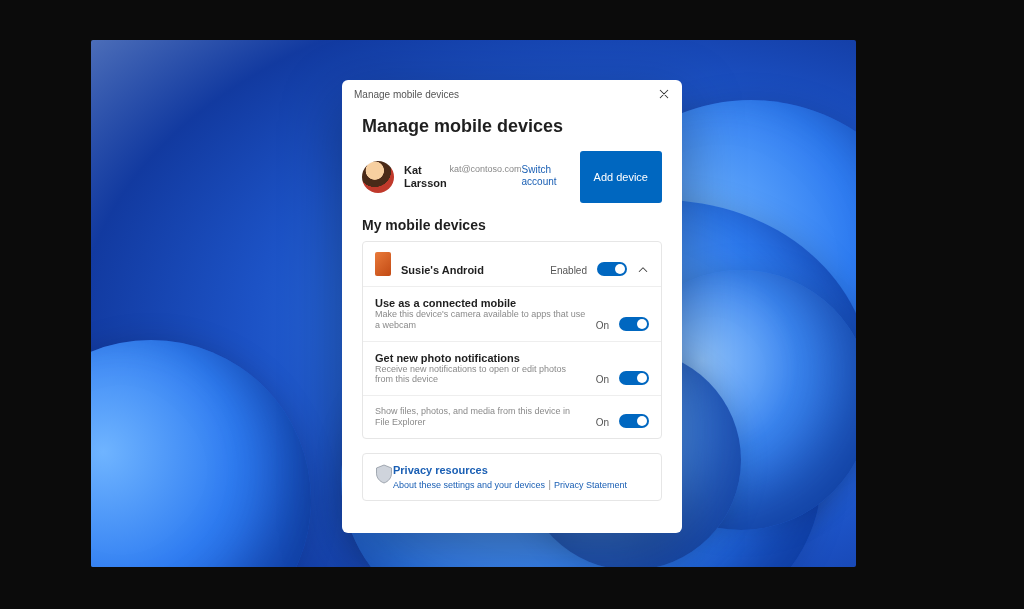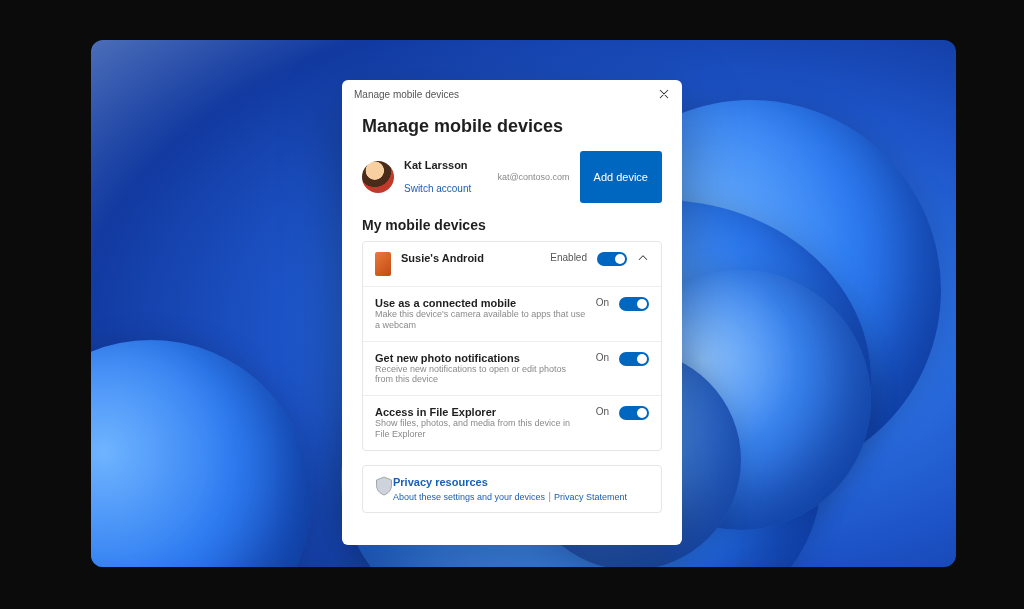--- a/index.html
+++ b/index.html
@@ -6,23 +6,23 @@
   body {
     width: 1024px; height: 609px;
     font-family: "Segoe UI", -apple-system, sans-serif;
     background: #0b0b0b;
     overflow: hidden;
     position: relative;
   }
   .frame {
     position: absolute;
     top: 40px; left: 91px;
-    width: 865px; height: 527px;
+    width: 765px; height: 527px;
     overflow: hidden;
-    border-radius: 12px;
+    border-radius: 2px;
   }
   .wallpaper {
     position: absolute; inset: 0;
     background: radial-gradient(ellipse 130% 120% at 70% 55%,
         #3d8ff5 0%, #2b6fe0 20%, #1c52c5 38%, #123aa0 55%, #b7cde6 100%);
   }
   
   .petal {
     position: absolute; border-radius: 50%;
     background: radial-gradient(circle at 35% 35%, #6fb4ff 0%, #2f7df2 45%, #0f49c9 100%);
@@ -46,34 +46,34 @@
   .close-icon { width: 12px; height: 12px; cursor: pointer; color:#333; }
   .close-icon svg { width: 100%; height: 100%; }
   .body { padding: 8px 20px 18px; }
   .page-title { font-size: 18px; font-weight: 600; margin-bottom: 14px; }
   .user-row { display: flex; align-items: center; gap: 10px; margin-bottom: 14px; }
   .avatar {
     width: 32px; height: 32px; border-radius: 50%;
     background: radial-gradient(circle at 40% 30%, #f7cfa0 0 30%, #4a2a18 32% 55%, #c0392b 56% 100%);
     flex: none;
   }
-  .user-info { display: flex; flex-direction: column; line-height: 1.2; flex: 1; }
+  .user-info { display: flex; line-height: 1.2; flex: 1; }
   .user-name { font-weight: 600; font-size: 11px; }
   .user-email { font-size: 9px; color: #888; text-align: right; }
   .switch-account { font-size: 10px; color: #1a5fb4; cursor: pointer; }
   .add-device-btn {
     background: #0067c0; color: #fff; border: none;
     border-radius: 3px; padding: 20px 14px; font-size: 11px; cursor: pointer;
   }
   .section-label { font-size: 14px; font-weight: 600; margin: 6px 0 8px; color:#1f1f1f; }
   .card {
     border: 1px solid #e6e6e6; border-radius: 4px; margin-bottom: 14px;
   }
   .row {
-    display: flex; align-items: flex-start; padding: 10px 12px;
+    display: flex; align-items: flex-end; padding: 10px 12px;
     gap: 10px;
   }
   .row + .row { border-top: 1px solid #eee; }
   .row-texts { flex: 1; }
   .row-title { font-size: 11px; font-weight: 600; }
   .row-desc { font-size: 9px; color: #8a8a8a; line-height: 1.2; }
   .row-state { font-size: 10px; color: #555; }
   .device-thumb {
     width: 16px; height: 24px; border-radius: 2px;
     background: linear-gradient(135deg, #e97a3a, #c24a14);
@@ -160,21 +160,20 @@
           <div class="row-texts">
             <div class="row-title">Get new photo notifications</div>
             <div class="row-desc">Receive new notifications to open or edit photos from this device</div>
           </div>
           <span class="row-state">On</span>
           <div class="toggle"></div>
         </div>
 
         <div class="row">
           <div class="row-texts">
-            <div class="row-title">Access in File Explorer</div>
             <div class="row-desc">Show files, photos, and media from this device in File Explorer</div>
           </div>
           <span class="row-state">On</span>
           <div class="toggle"></div>
         </div>
       </div>
 
 
       <div class="card">
         <div class="privacy-row">

